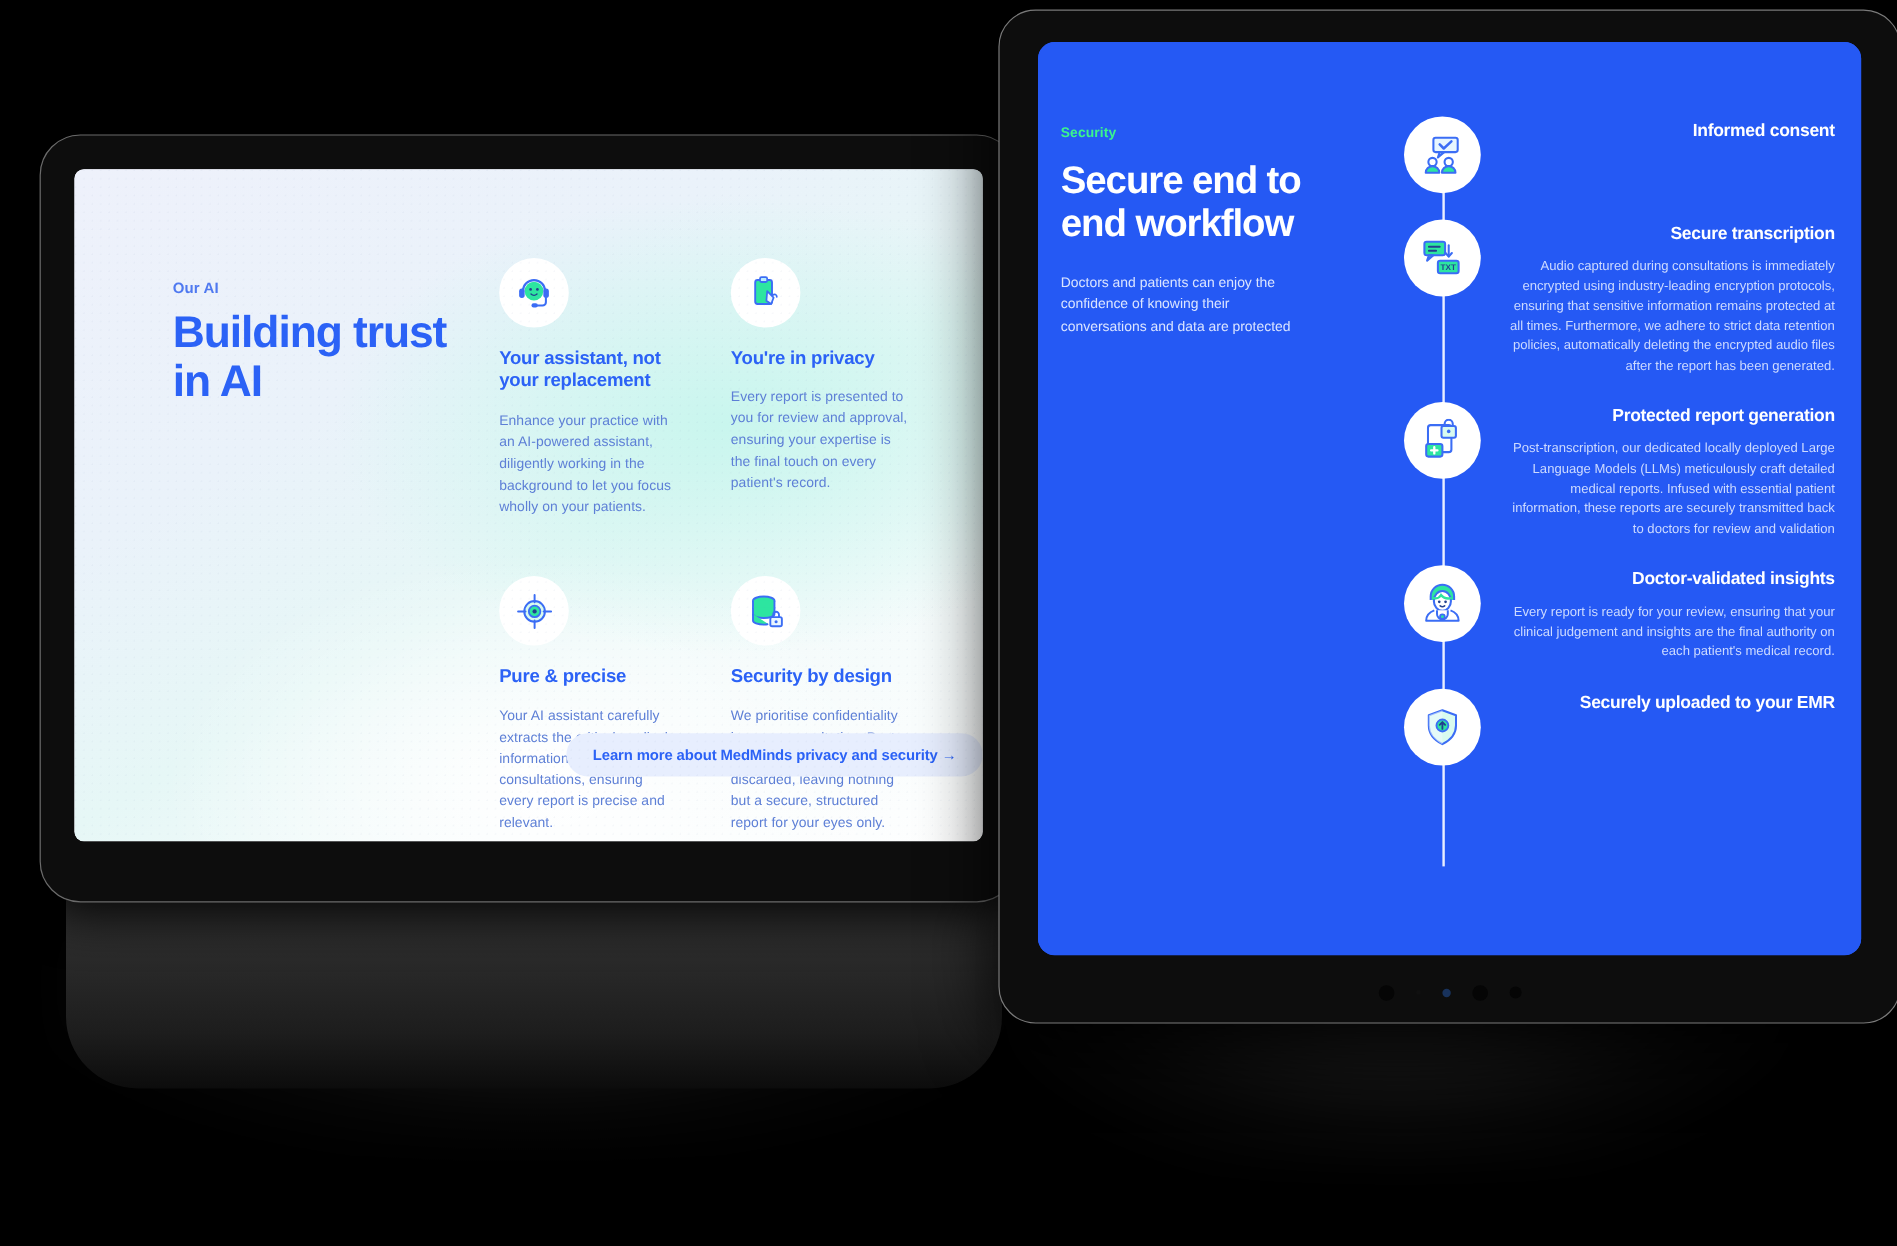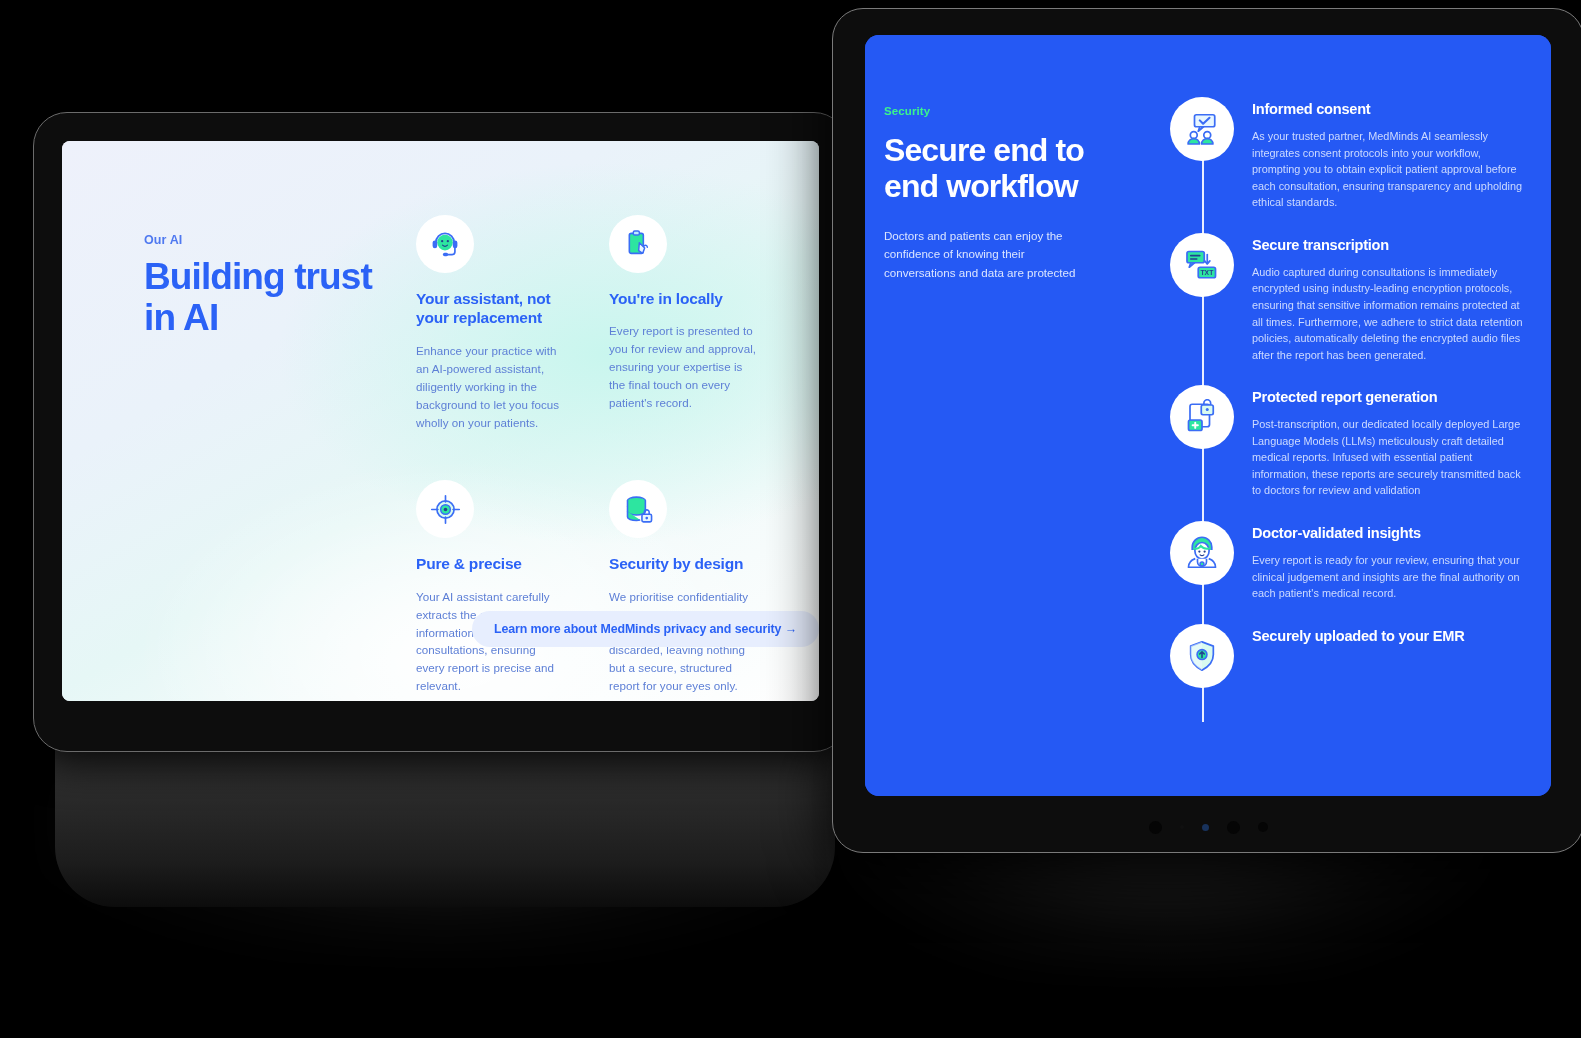--- a/index.html
+++ b/index.html
@@ -125,21 +125,21 @@
   .s-tiny { width: 4px; height: 4px; background:#101010; }
   .s-mid { width: 7px; height: 7px; background:#18325c; }
   .s-small { width: 10px; height: 10px; background:#050505; }
 
   .tb-page { position: relative; width: 100%; height: 100%; background: #2559f4; padding: 62px 18px 0 18px; display: flex; }
   .tb-left { width: 235px; flex: none; padding-left: 1px; padding-top: 8px; }
   .eyebrow-green { font-size: 11.5px; font-weight: 700; color: #3bf48d; margin-bottom: 16px; letter-spacing: .1px; }
   .tb-h1 { font-size: 32px; line-height: 1.12; font-weight: 700; color: #fff; letter-spacing: -0.9px; margin-bottom: 22px; }
   .tb-sub { font-size: 11.6px; line-height: 1.6; color: #dbe5ff; max-width: 215px; }
 
-  .tb-timeline { flex: 1; position: relative; padding-left: 20px; }
+  .tb-timeline { flex: 1; position: relative; padding-left: 20px; text-align: right; }
   .tl-line {
     position: absolute; left: 84px; top: 60px; bottom: 74px; width: 1.5px;
     background: #e9eeff; z-index: 0;
   }
   .tl-item { position: relative; display: flex; gap: 18px; z-index: 1; margin-bottom: 22px; }
   .tl-dot {
     width: 64px; height: 64px; flex: none; border-radius: 50%; background: #fff;
     display: flex; align-items: center; justify-content: center; margin-left: 32px;
   }
   .tl-text { flex: 1; padding-top: 4px; padding-right: 4px; }
@@ -187,21 +187,21 @@
             <div class="feat">
               <div class="feat-icon-wrap">
                 <svg width="32" height="32" viewBox="0 0 48 48" fill="none">
                   <rect x="11" y="8" width="21" height="30" rx="3" fill="#2de5a0"></rect>
                   <rect x="11" y="8" width="21" height="30" rx="3" stroke="#3b6df5" stroke-width="2.4"></rect>
                   <rect x="17" y="4.5" width="9" height="6" rx="2" fill="#bdeeff" stroke="#3b6df5" stroke-width="2.2"></rect>
                   <path d="M26 22l8 8-3 8-6-4z" fill="#eaf6ff" stroke="#3b6df5" stroke-width="2.2" stroke-linejoin="round"></path>
                   <path d="M33 27c2-2 5-1 5 2" stroke="#3b6df5" stroke-width="2.2" fill="none" stroke-linecap="round"></path>
                 </svg>
               </div>
-              <div class="feat-title">You're in locally</div>
+              <div class="feat-title">You're in privacy</div>
               <div class="feat-body">Every report is presented to you for review and approval, ensuring your expertise is the final touch on every patient's record.</div>
             </div>
 
             <div class="feat">
               <div class="feat-icon-wrap">
                 <svg width="33" height="33" viewBox="0 0 48 48" fill="none">
                   <circle cx="24" cy="24" r="12.5" fill="#d9fbef" stroke="#3b6df5" stroke-width="2.4"></circle>
                   <circle cx="24" cy="24" r="7" fill="#2de5a0" stroke="#3b6df5" stroke-width="2.2"></circle>
                   <circle cx="24" cy="24" r="2.6" fill="#23408f"></circle>
                   <path d="M24 4v9M24 35v9M4 24h9M35 24h9" stroke="#3b6df5" stroke-width="2.4" stroke-linecap="round"></path>
@@ -259,21 +259,20 @@
                 <path d="M21 21l-2 6 7-6z" fill="#e7f6ff" stroke="#3b6df5" stroke-width="2.3" stroke-linejoin="round"></path>
                 <path d="M21 12.5l4.5 4.5L34 9" stroke="#3b6df5" stroke-width="2.8" fill="none" stroke-linecap="round" stroke-linejoin="round"></path>
                 <circle cx="13" cy="32" r="4.6" fill="#fff" stroke="#3b6df5" stroke-width="2.3"></circle>
                 <path d="M5.5 44c0-4.3 3.4-7.3 7.5-7.3s7.5 3 7.5 7.3z" fill="#2de5a0" stroke="#3b6df5" stroke-width="2.3" stroke-linejoin="round"></path>
                 <circle cx="31" cy="32" r="4.6" fill="#fff" stroke="#3b6df5" stroke-width="2.3"></circle>
                 <path d="M23.5 44c0-4.3 3.4-7.3 7.5-7.3s7.5 3 7.5 7.3z" fill="#2de5a0" stroke="#3b6df5" stroke-width="2.3" stroke-linejoin="round"></path>
               </svg>
             </div>
             <div class="tl-text">
               <div class="tl-title">Informed consent</div>
-              <div class="tl-body">As your trusted partner, MedMinds AI seamlessly integrates consent protocols into your workflow, prompting you to obtain explicit patient approval before each consultation, ensuring transparency and upholding ethical standards.</div>
             </div>
           </div>
 
           <div class="tl-item">
             <div class="tl-dot">
               <svg width="36" height="36" viewBox="0 0 48 48" fill="none">
                 <rect x="4" y="6" width="23" height="15" rx="2.5" fill="#2de5a0" stroke="#3b6df5" stroke-width="2.3"></rect>
                 <path d="M9 21l-2 6 7-6z" fill="#2de5a0" stroke="#3b6df5" stroke-width="2.3" stroke-linejoin="round"></path>
                 <path d="M9 11.5h12M9 16h8" stroke="#23408f" stroke-width="2.2" stroke-linecap="round"></path>
                 <path d="M31 10v12" stroke="#3b6df5" stroke-width="2.3" stroke-linecap="round"></path>

